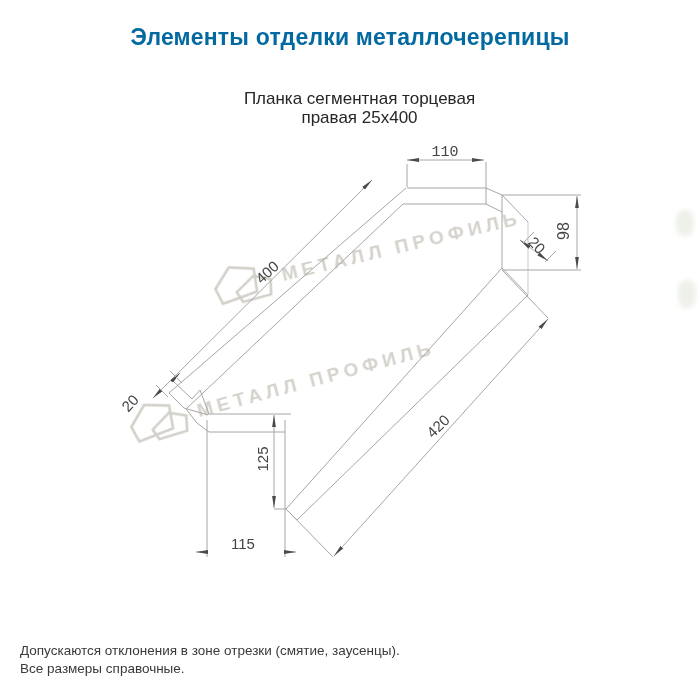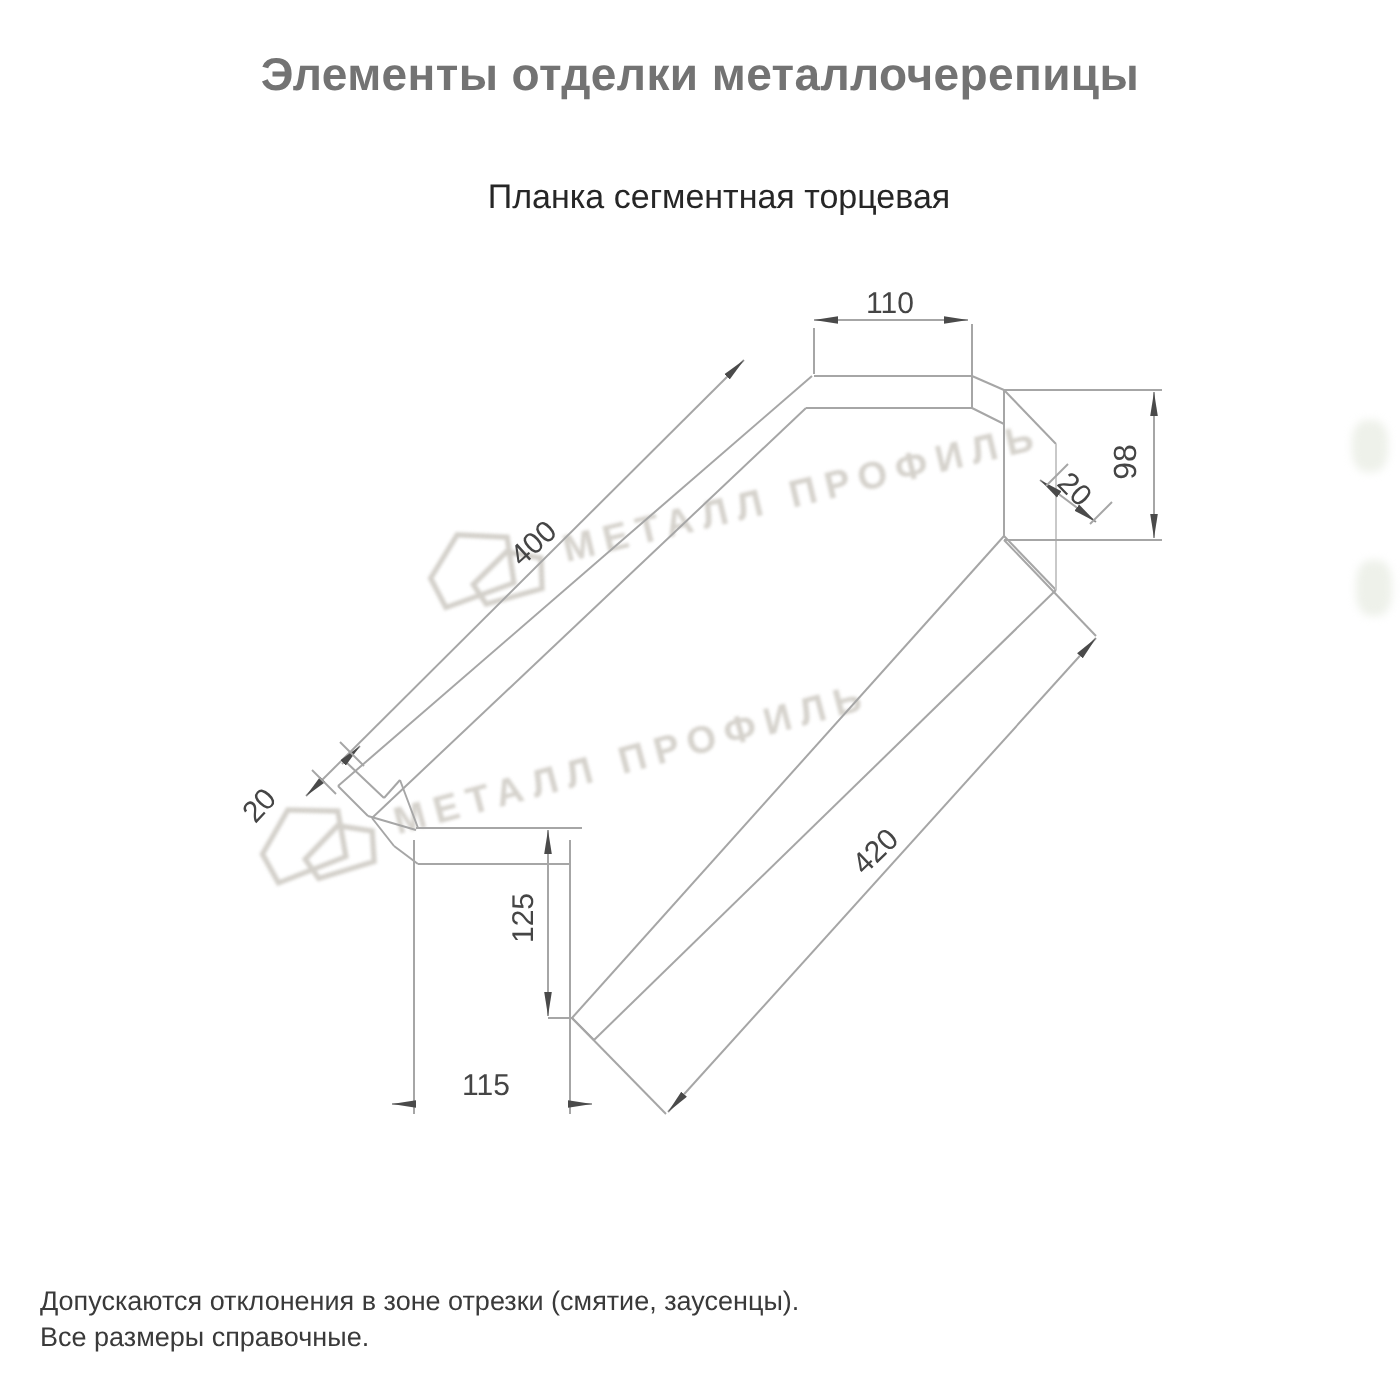--- a/index.html
+++ b/index.html
@@ -3,21 +3,21 @@
 <meta charset="utf-8">
 <style>
   html,body{margin:0;padding:0;}
   body{
     width:700px;height:700px;position:relative;overflow:hidden;
     background:#ffffff;font-family:"Liberation Sans",sans-serif;
   }
   
   .page-title{
     position:absolute;left:0;right:0;top:24px;text-align:center;
-    font-size:23px;font-weight:bold;color:#737373;letter-spacing:.2px;
+    font-size:23px;font-weight:bold;color:#0369a1;letter-spacing:.2px;
   }
   .subtitle{
     position:absolute;left:0;right:0;top:89px;text-align:center;
     font-size:17px;color:#262626;line-height:19px;margin-left:19px;
   }
   
   .wm{
     position:absolute;display:flex;align-items:center;gap:6px;
     color:#d5d2cc;filter:blur(.7px);transform-origin:0 50%;
     pointer-events:none;white-space:nowrap;
@@ -35,41 +35,42 @@
   .smudge2{left:678px;top:280px;width:18px;height:28px;}
   
   .drawing{position:absolute;left:0;top:0;}
   .drawing line{stroke:#a6a6a6;stroke-width:1;}
   .drawing line.lt{stroke:#c9c9c9;}
   
   .dim{
     position:absolute;font-size:15px;color:#454545;
     transform:translate(-50%,-50%);white-space:nowrap;
   }
-  .dim-110{left:445px;top:152px;}
+  .dim-110{left:445px;top:152px;font-family:Liberation Mono, monospace;}
   .dim-400{left:267px;top:272px;transform:translate(-50%,-50%) rotate(-42deg);}
   .dim-98 {left:564px;top:231px;font-size:16px;transform:translate(-50%,-50%) rotate(-90deg);}
   .dim-20r{left:537px;top:245px;transform:translate(-50%,-50%) rotate(45deg);}
   .dim-420{left:438px;top:426px;transform:translate(-50%,-50%) rotate(-44deg);}
   .dim-20l{left:130px;top:403px;transform:translate(-50%,-50%) rotate(-47deg);}
   .dim-125{left:262px;top:459px;transform:translate(-50%,-50%) rotate(-90deg);}
   .dim-115{left:243px;top:543px;text-align:right;}
   
   .footer{
     position:absolute;left:20px;top:642px;font-size:13.5px;
     color:#3a3a3a;line-height:18px;
   }
 </style>
 </head>
 <body>
 
 <div class="page-title">Элементы отделки металлочерепицы</div>
 
 <div class="subtitle">
   <div>Планка сегментная торцевая</div>
+  <div>правая 25х400</div>
 </div>
 
 <div class="wm wm1">
   <span>
     <svg viewBox="0 0 66 48" width="66" height="48" fill="none" stroke="#d3d0ca" stroke-width="2.6">
       <path d="M4 24 L22 6 L46 13 L44 36 L8 40 Z"></path>
       <path d="M24 32 L44 20 L60 27 L57 42 L28 43 Z"></path>
     </svg>
   </span>
   <span class="wm-text">МЕТАЛЛ ПРОФИЛЬ</span>

